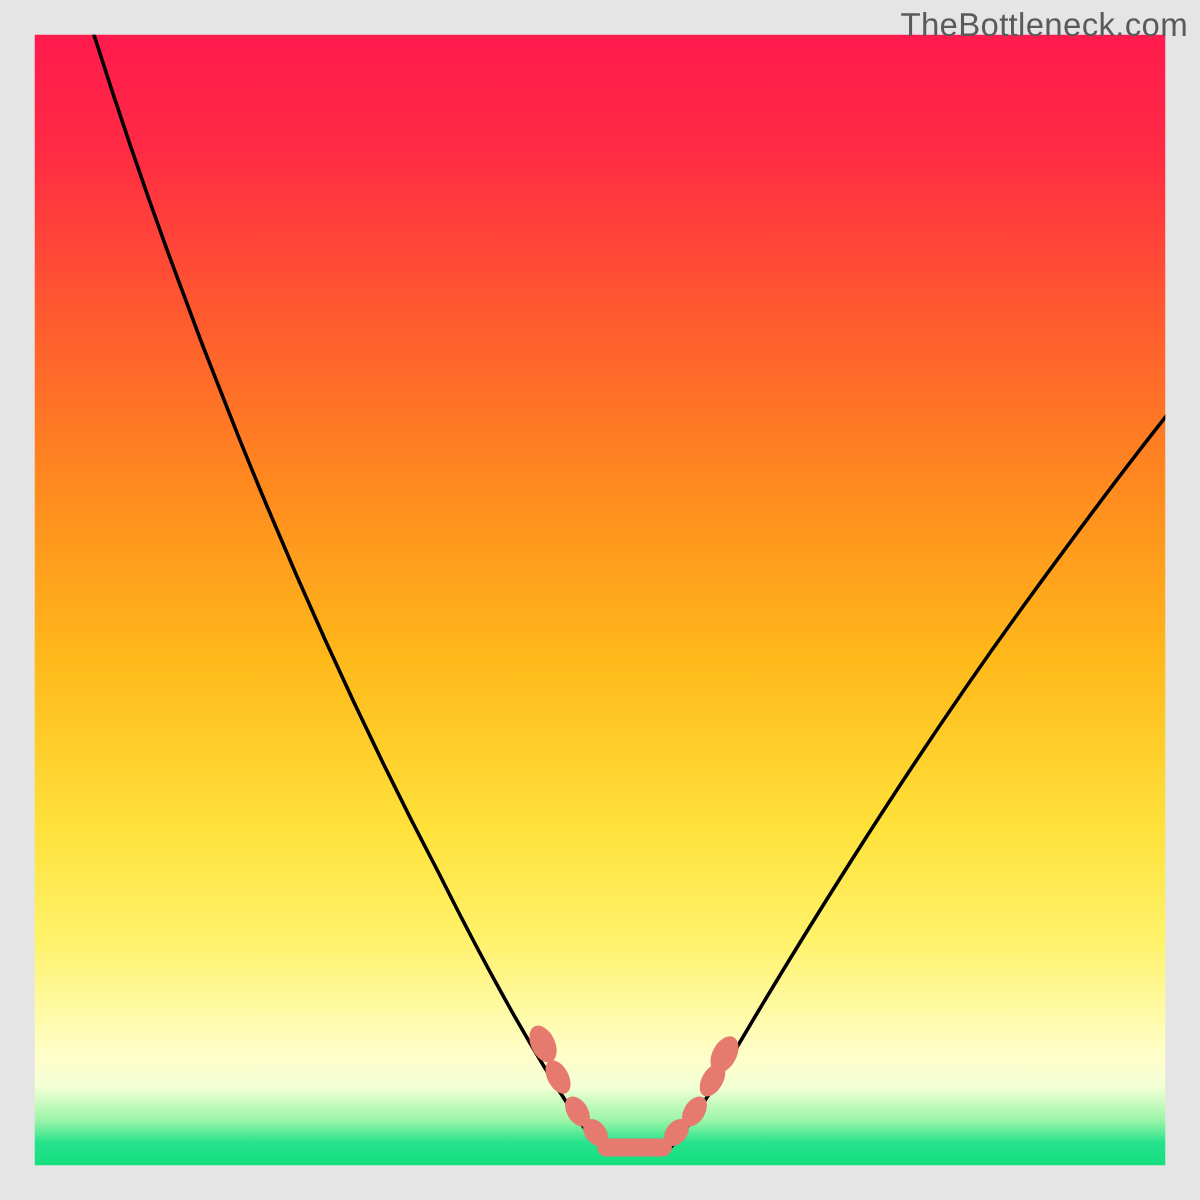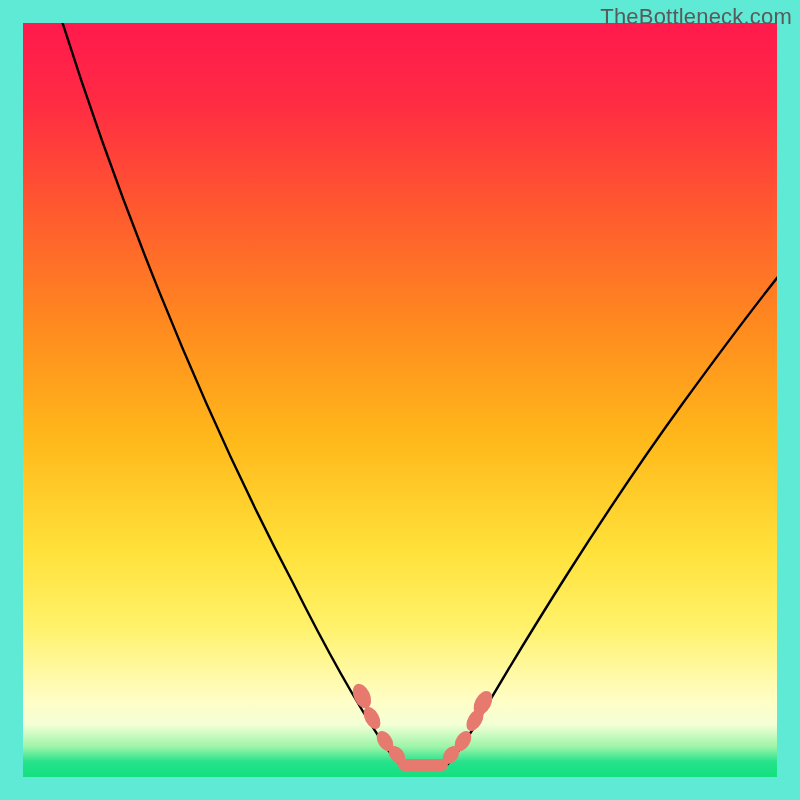--- a/index.html
+++ b/index.html
@@ -8,21 +8,21 @@
     width: 800px;
     height: 800px;
     background: #000;
     overflow: hidden;
     font-family: Arial, Helvetica, sans-serif;
   }
   .stage {
     position: relative;
     width: 800px;
     height: 800px;
-    background: #5eead4;
+    background: #e5e5e5;
   }
   
   .field {
     position: absolute;
     left: 23px;
     top: 23px;
     width: 754px;   
     height: 754px;
     overflow: hidden;
   }

